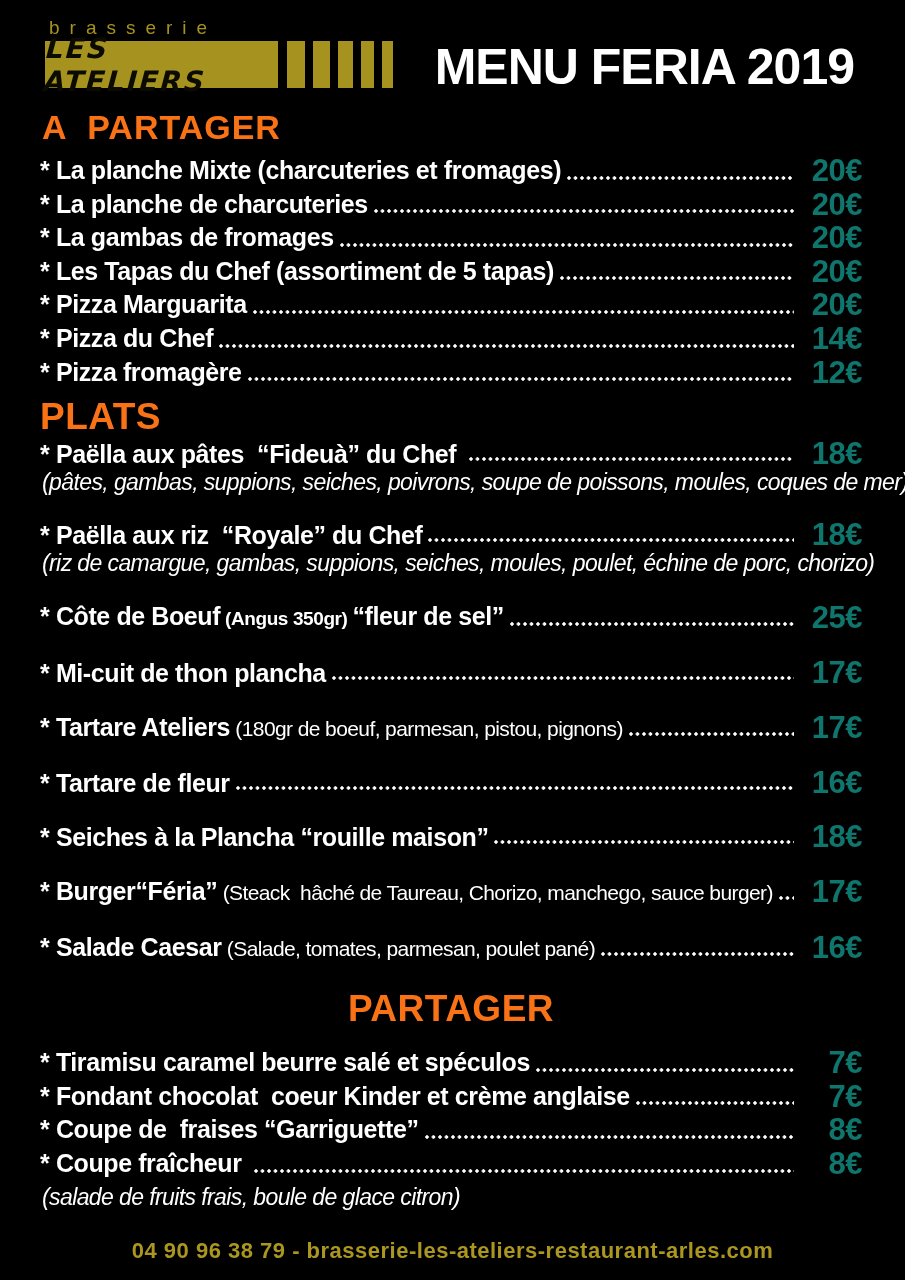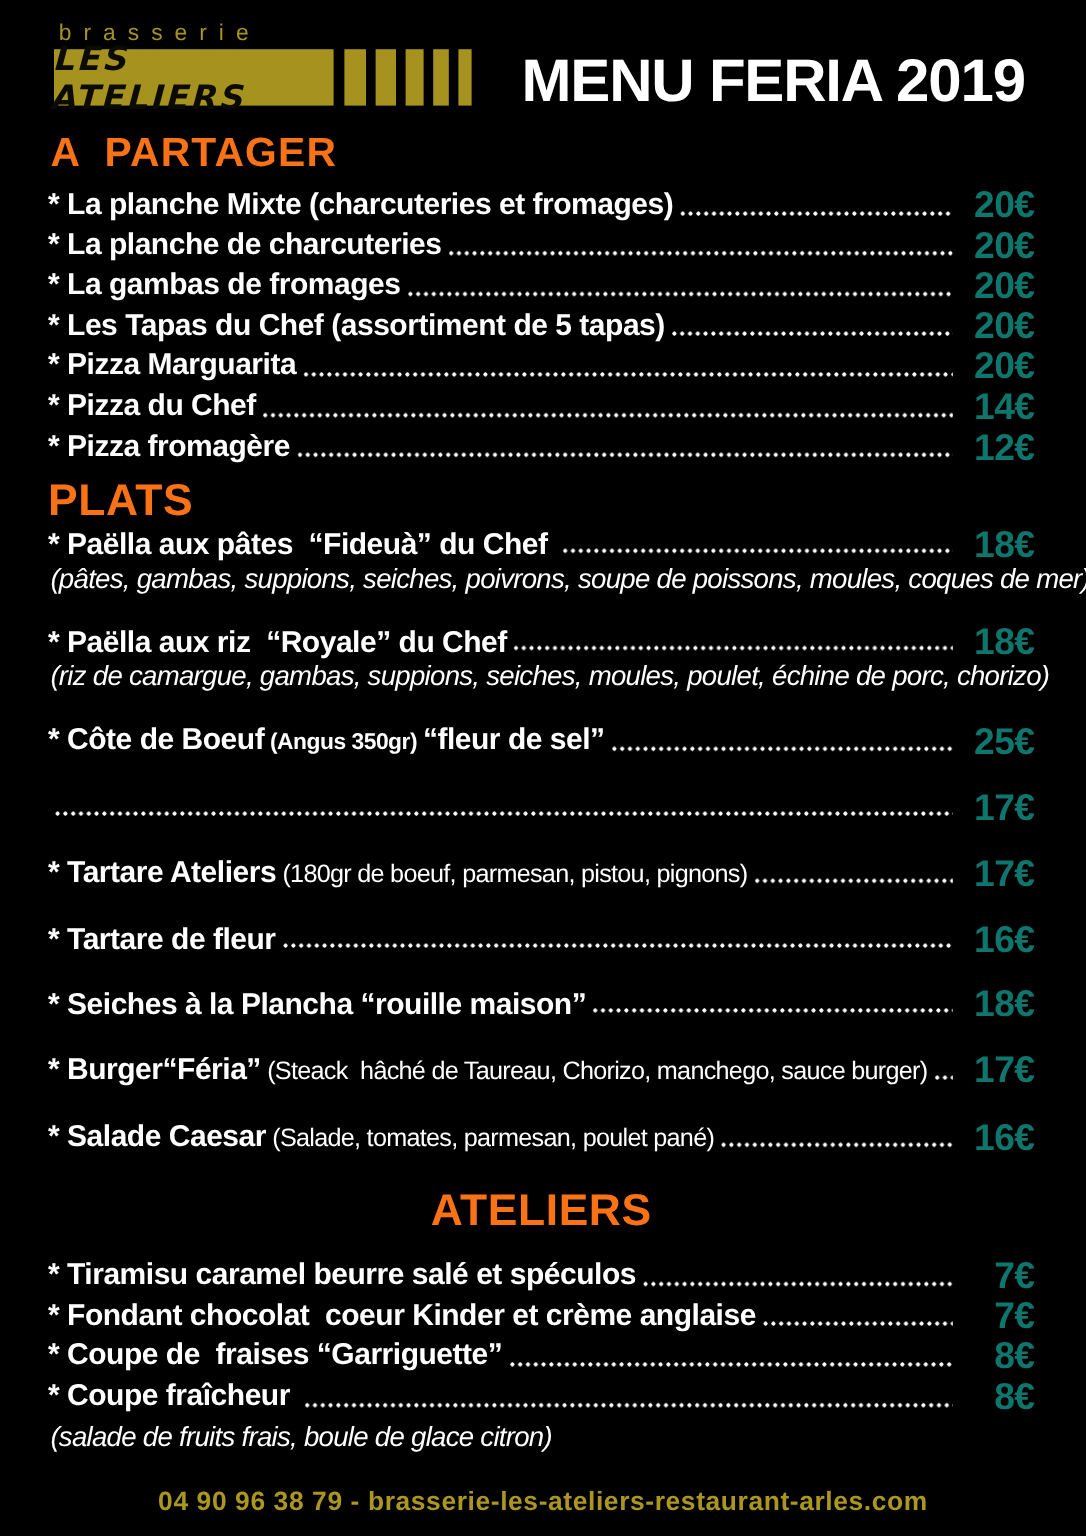--- a/index.html
+++ b/index.html
@@ -159,20 +159,21 @@
           <span class="dots"></span>
           <span class="price">18€</span>
         </div>
         <div class="idesc">(riz de camargue, gambas, suppions, seiches, moules, poulet, échine de porc, chorizo)</div>
         <div class="item">
           <span class="iname"><span class="star">* </span><span class="main">Côte de Boeuf</span><span class="small"> (Angus 350gr) </span><span class="main">“fleur de sel”</span></span>
           <span class="dots"></span>
           <span class="price">25€</span>
         </div>
         <div class="item">
+          <span class="iname"><span class="star">* </span><span class="main">Mi-cuit de thon plancha</span></span>
           <span class="dots"></span>
           <span class="price">17€</span>
         </div>
         <div class="item">
           <span class="iname"><span class="star">* </span><span class="main">Tartare Ateliers</span><span class="note"> (180gr de boeuf, parmesan, pistou, pignons)</span></span>
           <span class="dots"></span>
           <span class="price">17€</span>
         </div>
         <div class="item">
           <span class="iname"><span class="star">* </span><span class="main">Tartare de fleur</span></span>
@@ -189,21 +190,21 @@
           <span class="dots"></span>
           <span class="price">17€</span>
         </div>
         <div class="item">
           <span class="iname"><span class="star">* </span><span class="main">Salade Caesar</span><span class="note"> (Salade, tomates, parmesan, poulet pané)</span></span>
           <span class="dots"></span>
           <span class="price">16€</span>
         </div>
       </section>
       <section class="section desserts">
-        <h2 class="sec-title">ATELIERS</h2>
+        <h2 class="sec-title">PARTAGER</h2>
         <div class="item">
           <span class="iname"><span class="star">* </span><span class="main">Tiramisu caramel beurre salé et spéculos</span></span>
           <span class="dots"></span>
           <span class="price">7€</span>
         </div>
         <div class="item">
           <span class="iname"><span class="star">* </span><span class="main">Fondant chocolat  coeur Kinder et crème anglaise</span></span>
           <span class="dots"></span>
           <span class="price">7€</span>
         </div>

